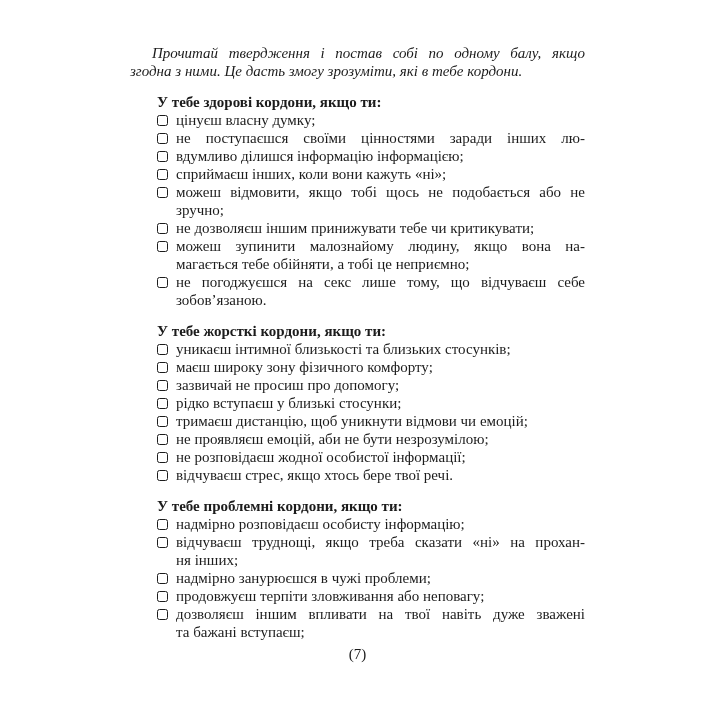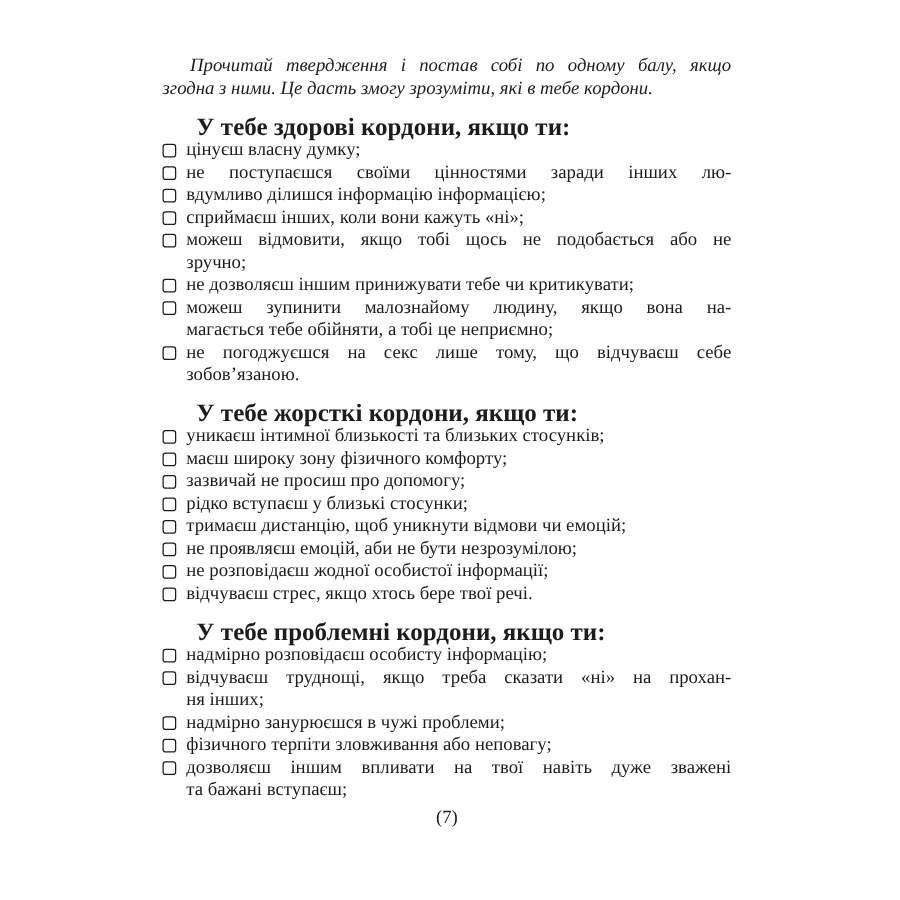--- a/index.html
+++ b/index.html
@@ -27,27 +27,28 @@
     text-align-last:justify;
   }
   .line.indent{
     text-indent:22px;
   }
   .intro{margin:0;padding:0;font-style:italic;}
   .section{margin:0;padding:0;}
   .heading{
     margin:13px 0 0 27px;
     padding:0;
-    font-size:20px;
+    font-size:15px;
     line-height:18px;
     font-weight:bold;
   }
   .item{
     display:grid;
     grid-template-columns:19px 1fr;
+    margin-left:27px;
     align-items:start;
   }
   .box{
     width:11px;height:11px;
     border:1.7px solid #1c1c1c;
     border-radius:2.5px;
     margin-top:3.5px;
     box-sizing:border-box;
     display:inline-block;
     background:#ffffff;
@@ -192,21 +193,21 @@
           </div>
           <div class="item">
             <span class="box"></span>
             <span class="item-text">
               <span class="line">надмірно занурюєшся в чужі проблеми;</span>
             </span>
           </div>
           <div class="item">
             <span class="box"></span>
             <span class="item-text">
-              <span class="line">фізичного терпіти зловживання або неповагу;</span>
+              <span class="line">продовжуєш терпіти зловживання або неповагу;</span>
             </span>
           </div>
           <div class="item">
             <span class="box"></span>
             <span class="item-text">
               <span class="line stretch">дозволяєш іншим впливати на твої навіть дуже зважені</span>
               <span class="line">та бажані вступаєш;</span>
             </span>
           </div>
         </section>

